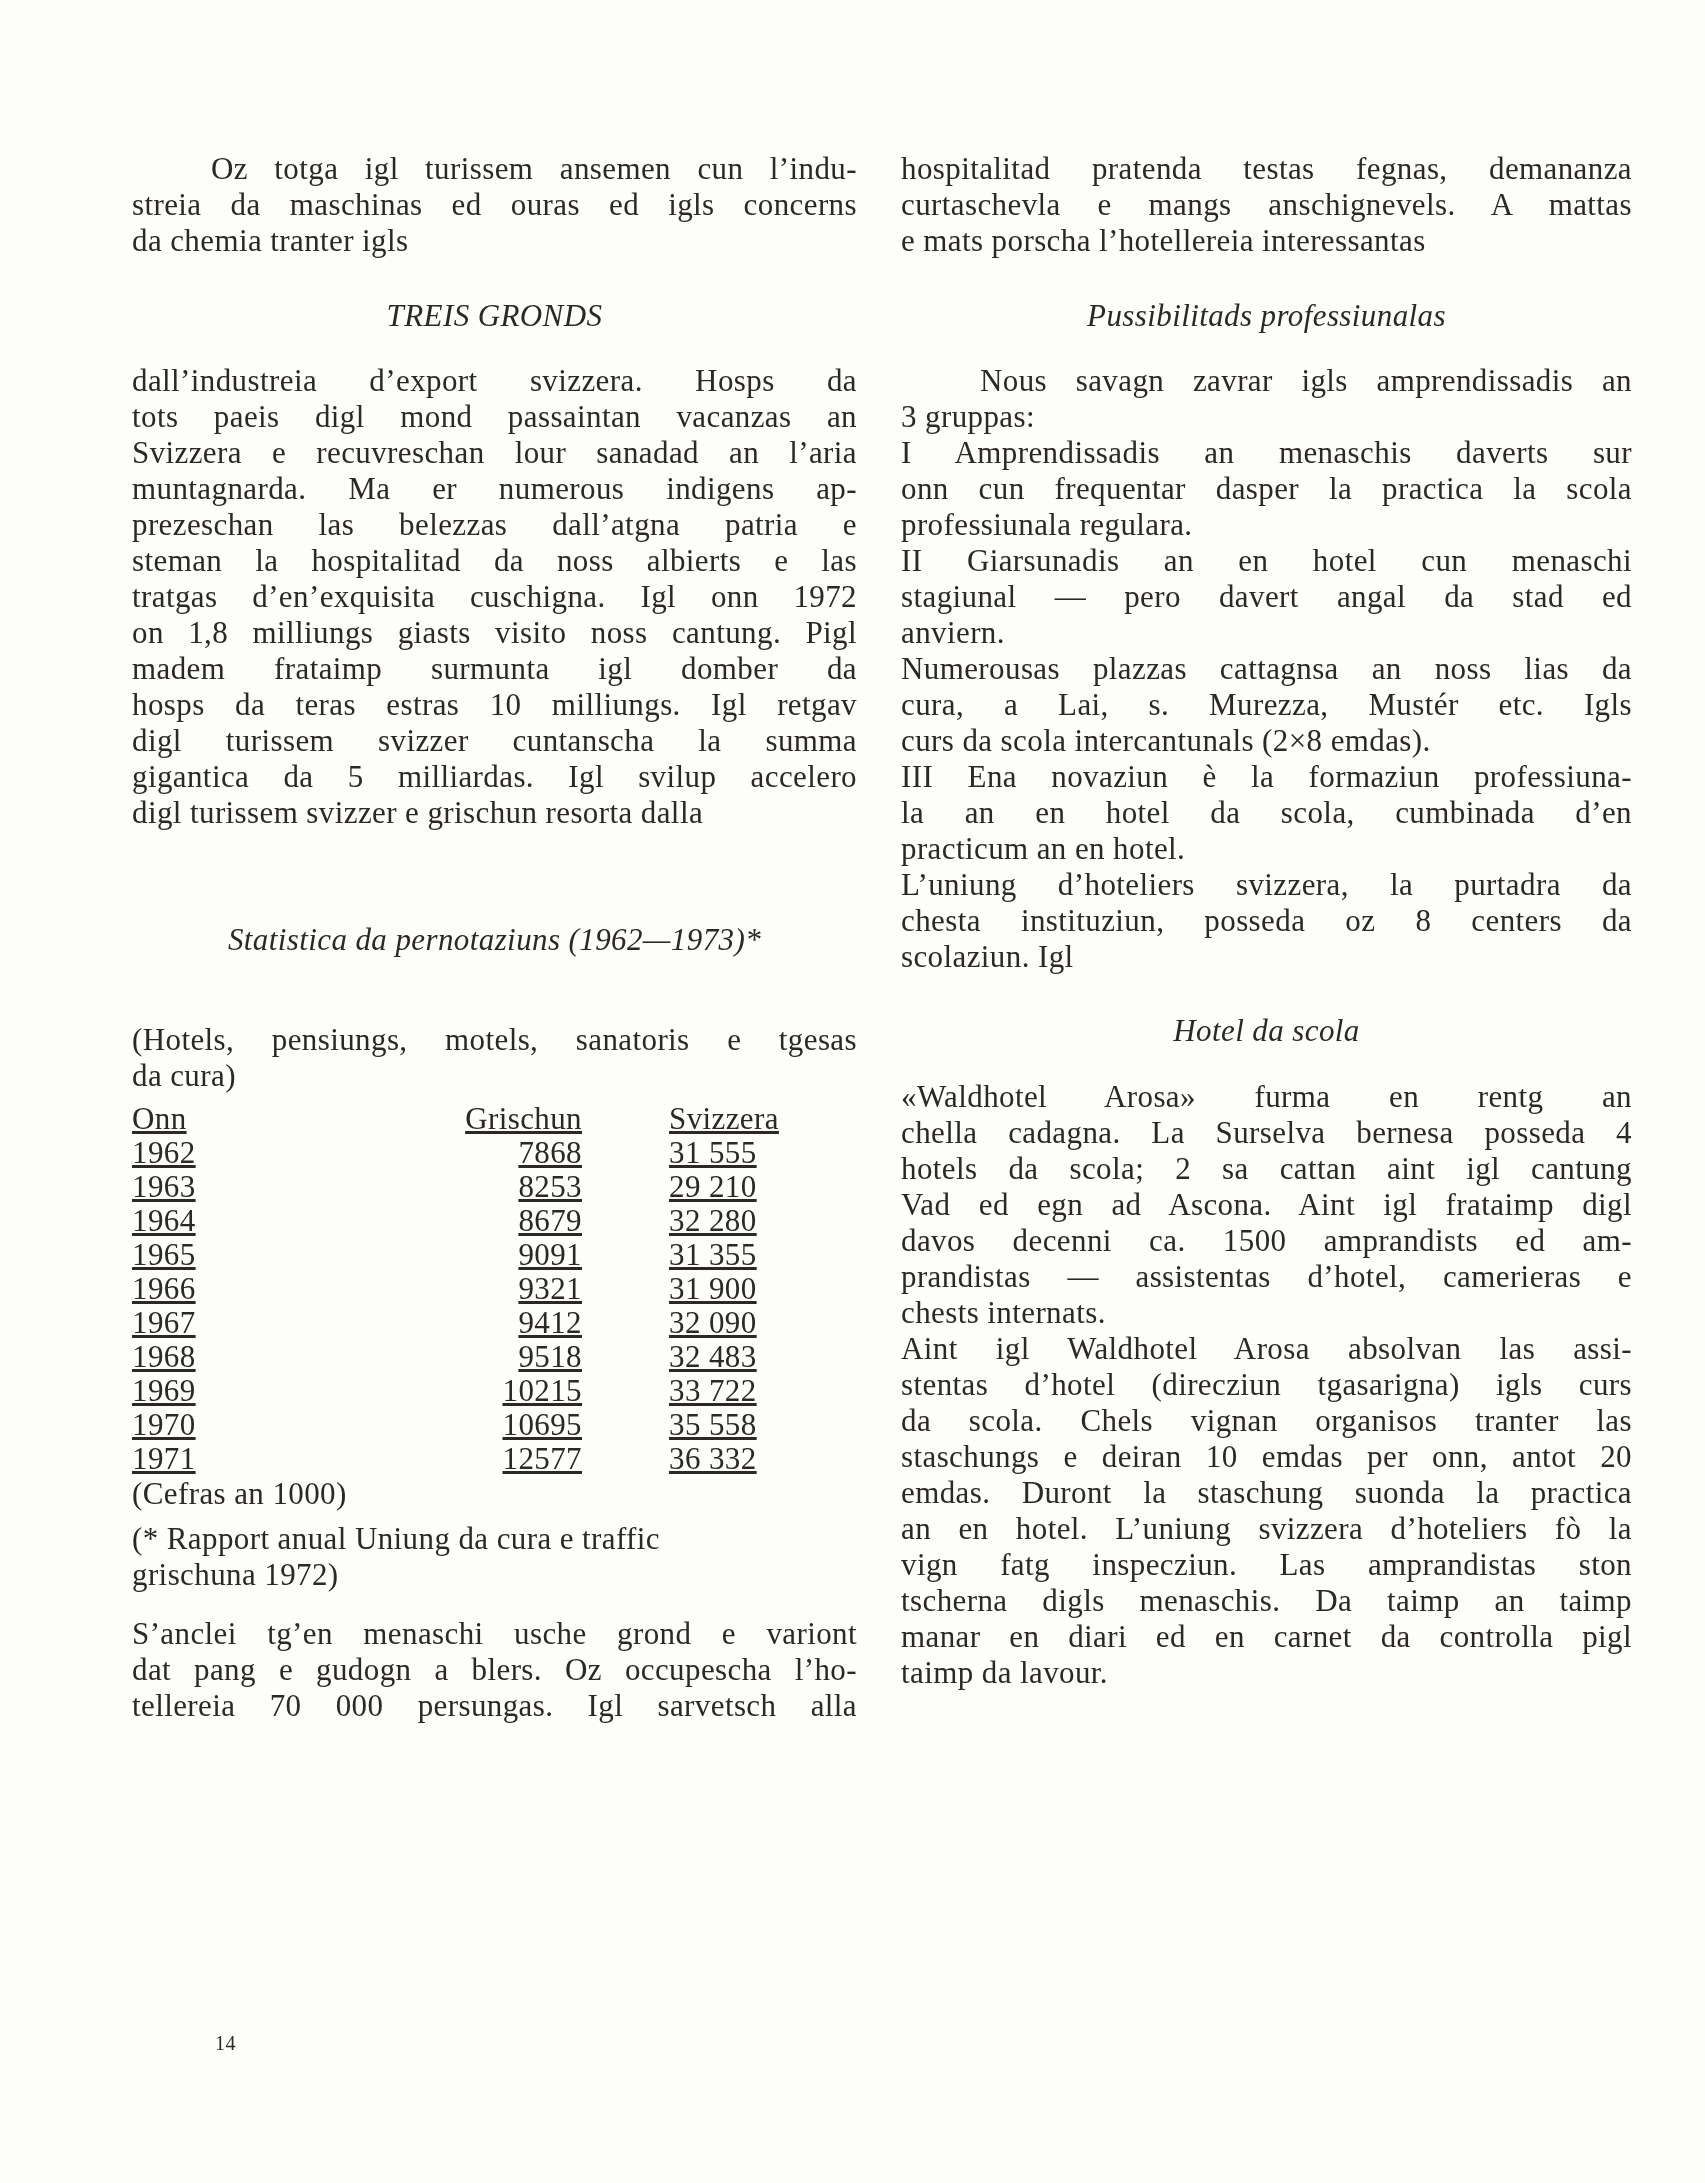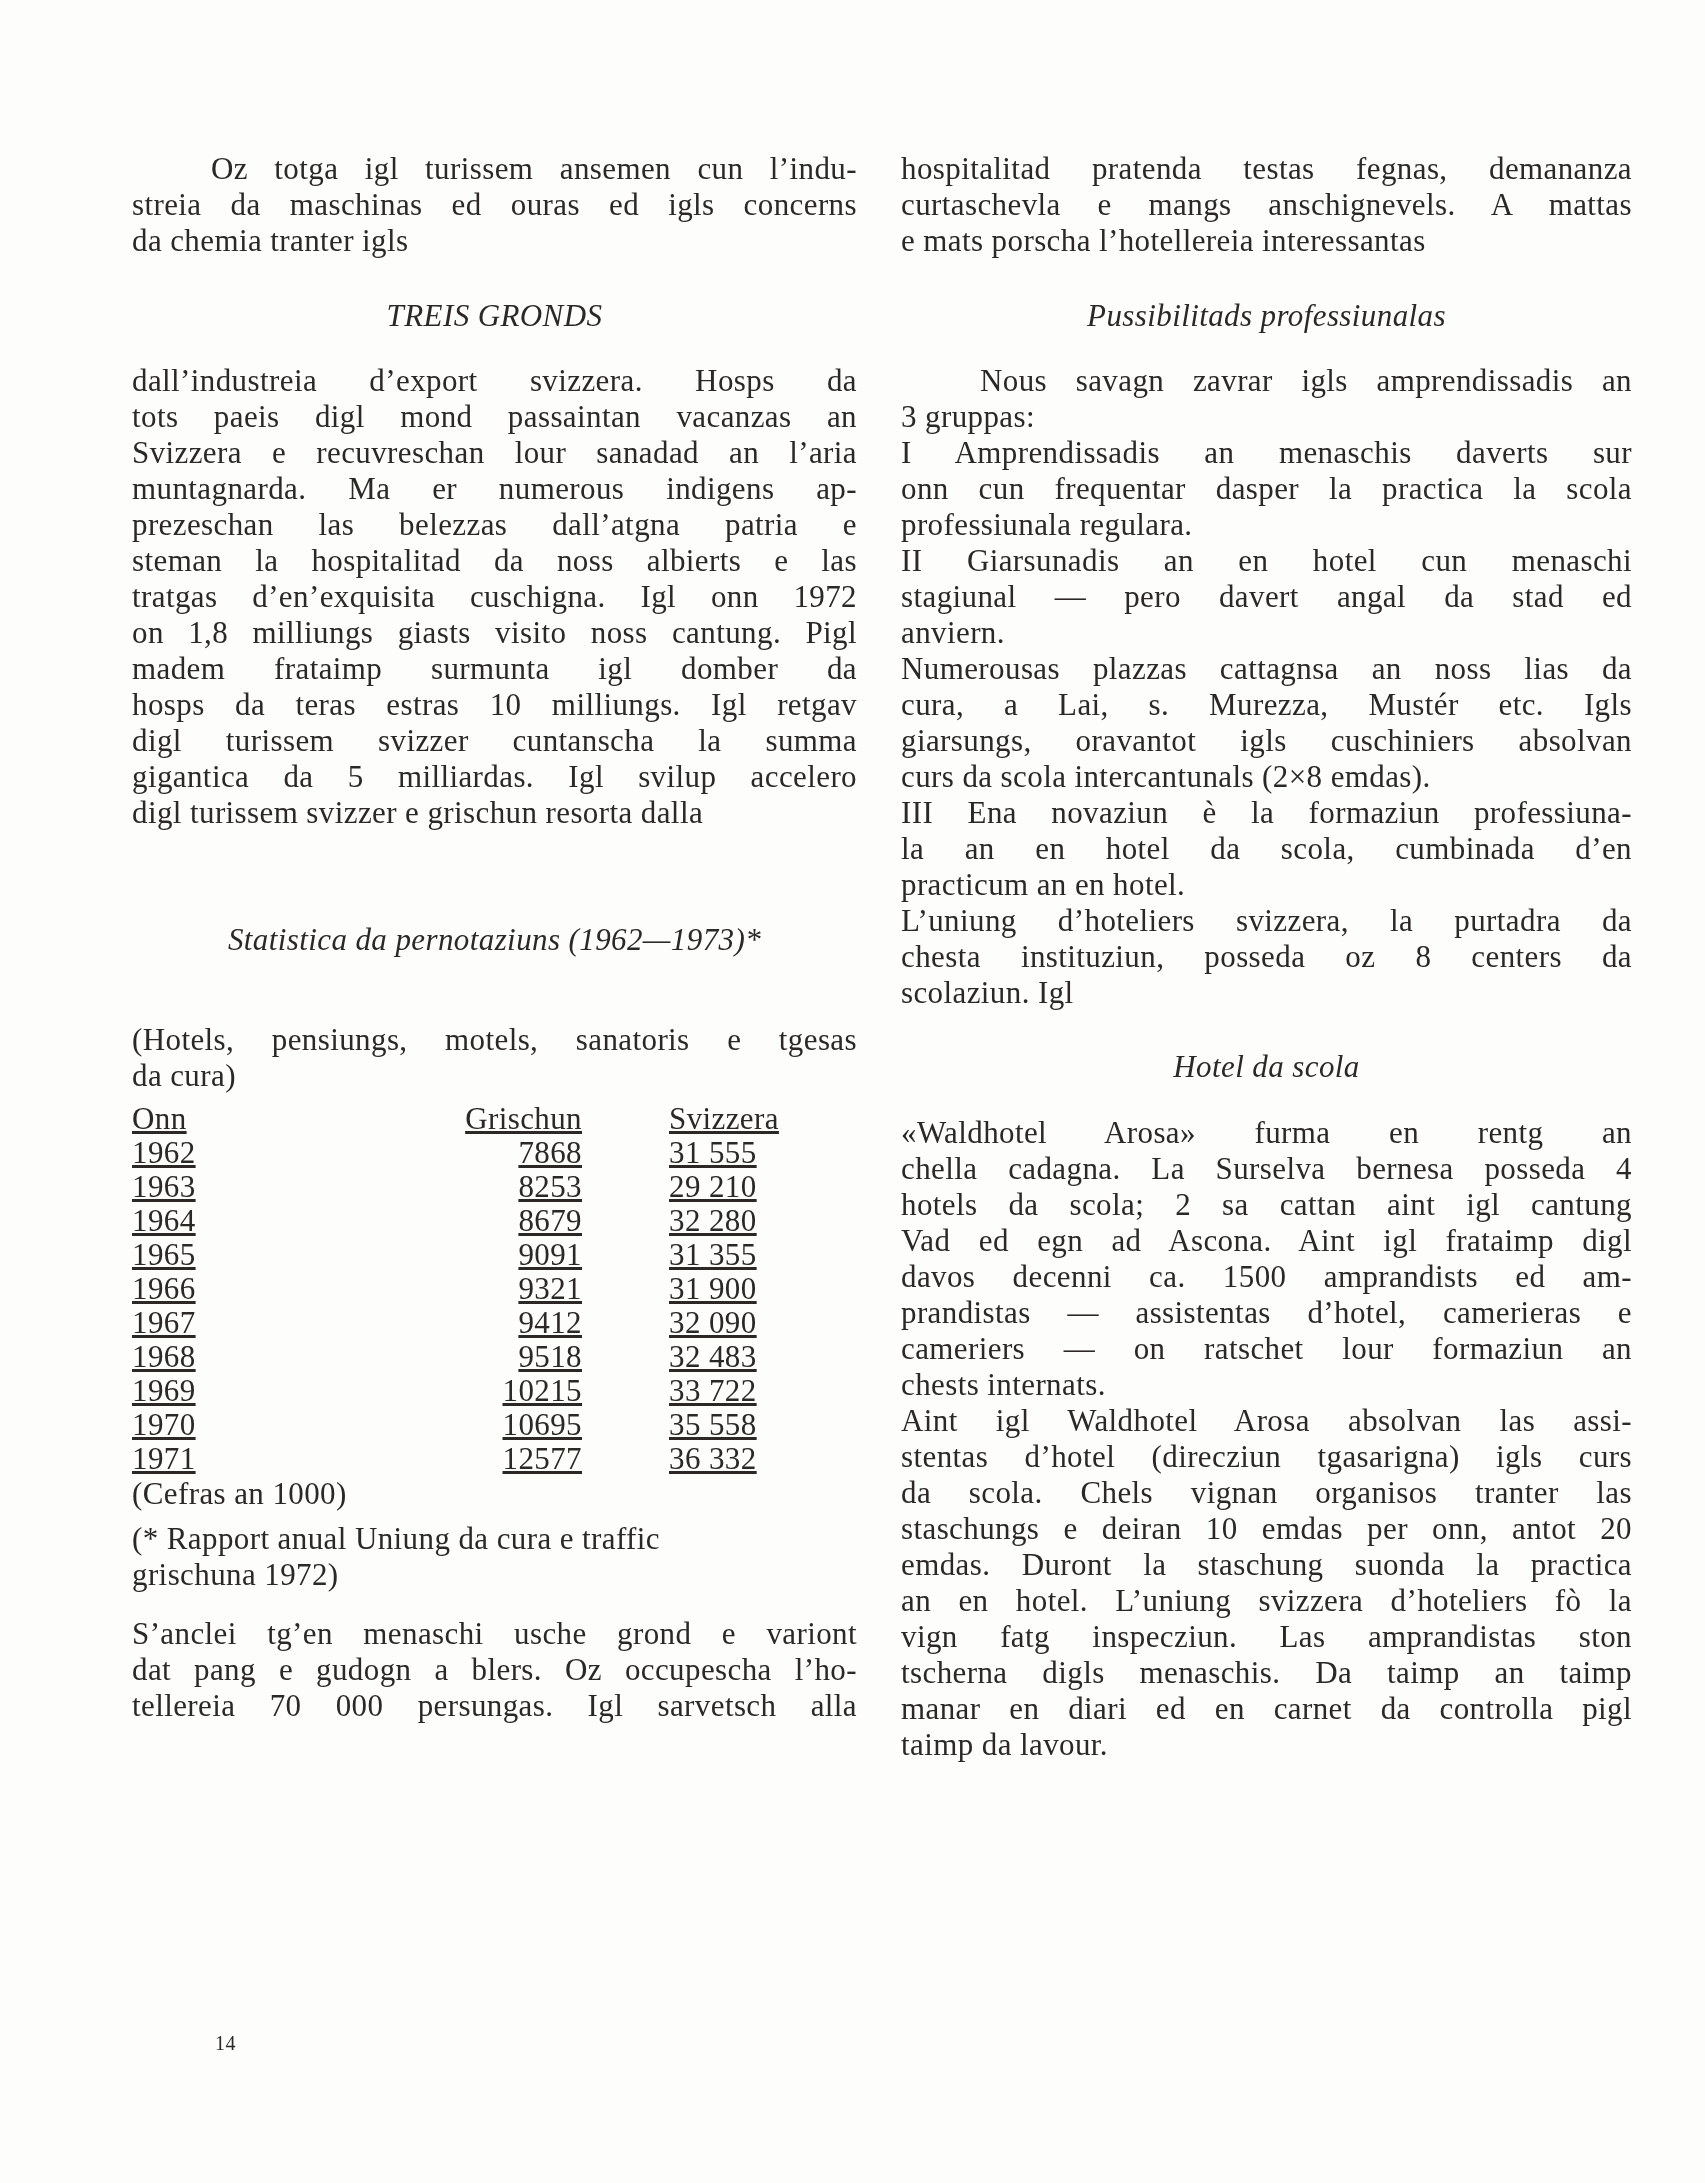--- a/index.html
+++ b/index.html
@@ -207,21 +207,20 @@
 
     <div class="para">
         <div class="line jline">II Giarsunadis an en hotel cun menaschi</div>
         <div class="line jline">stagiunal — pero davert angal da stad ed</div>
         <div class="line jline">anviern.</div>
       </div>
 
     <div class="para">
         <div class="line jline">Numerousas plazzas cattagnsa an noss lias da</div>
         <div class="line jline">cura, a Lai, s. Murezza, Mustér etc. Igls</div>
-        <div class="line jline">giarsungs, oravantot igls cuschiniers absolvan</div>
         <div class="line jline">curs da scola intercantunals (2×8 emdas).</div>
       </div>
 
     <div class="para">
         <div class="line jline">III Ena novaziun è la formaziun professiuna-</div>
         <div class="line jline">la an en hotel da scola, cumbinada d’en</div>
         <div class="line jline">practicum an en hotel.</div>
       </div>
 
     <div class="para">
@@ -232,21 +231,20 @@
 
     <h2 class="heading mt-h2r">Hotel da scola</h2>
 
     <div class="para mt-p8r">
         <div class="line jline">«Waldhotel Arosa» furma en rentg an</div>
         <div class="line jline">chella cadagna. La Surselva bernesa posseda 4</div>
         <div class="line jline">hotels da scola; 2 sa cattan aint igl cantung</div>
         <div class="line jline">Vad ed egn ad Ascona. Aint igl frataimp digl</div>
         <div class="line jline">davos decenni ca. 1500 amprandists ed am-</div>
         <div class="line jline">prandistas — assistentas d’hotel, camerieras e</div>
-        <div class="line jline">cameriers — on ratschet lour formaziun an</div>
         <div class="line jline">chests internats.</div>
       </div>
 
     <div class="para">
         <div class="line jline">Aint igl Waldhotel Arosa absolvan las assi-</div>
         <div class="line jline">stentas d’hotel (direcziun tgasarigna) igls curs</div>
         <div class="line jline">da scola. Chels vignan organisos tranter las</div>
         <div class="line jline">staschungs e deiran 10 emdas per onn, antot 20</div>
         <div class="line jline">emdas. Duront la staschung suonda la practica</div>
         <div class="line jline">an en hotel. L’uniung svizzera d’hoteliers fò la</div>

